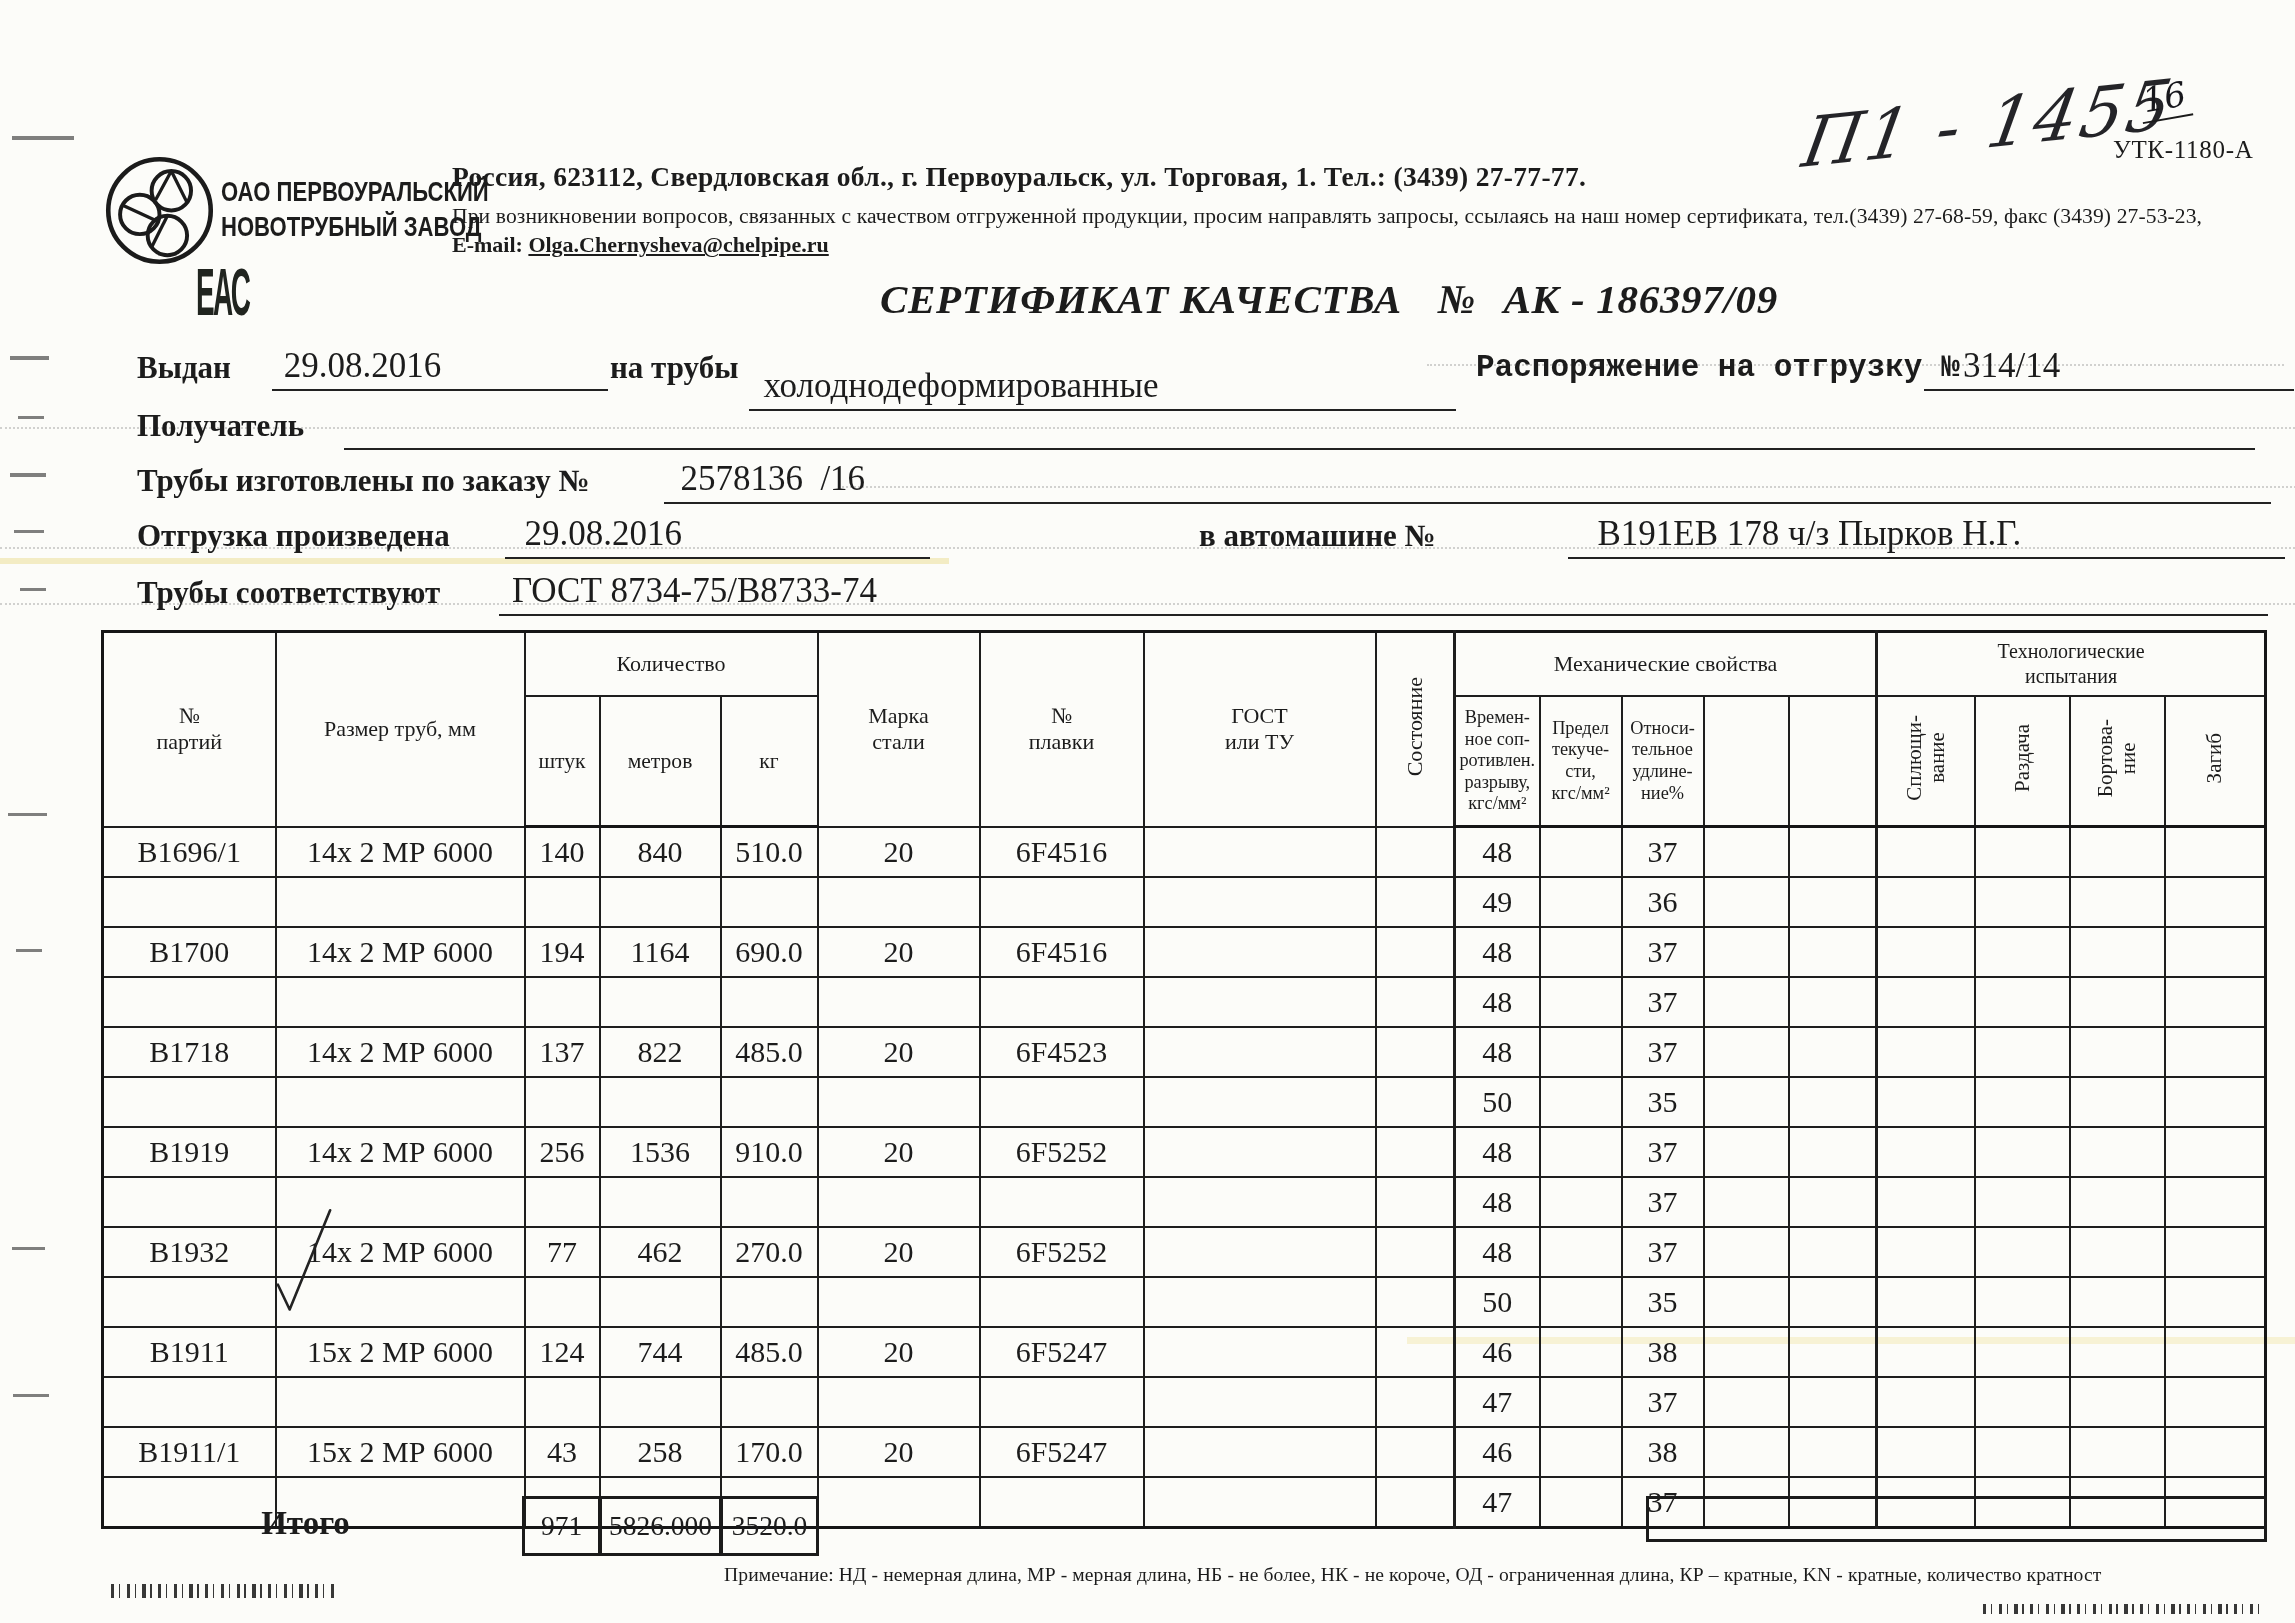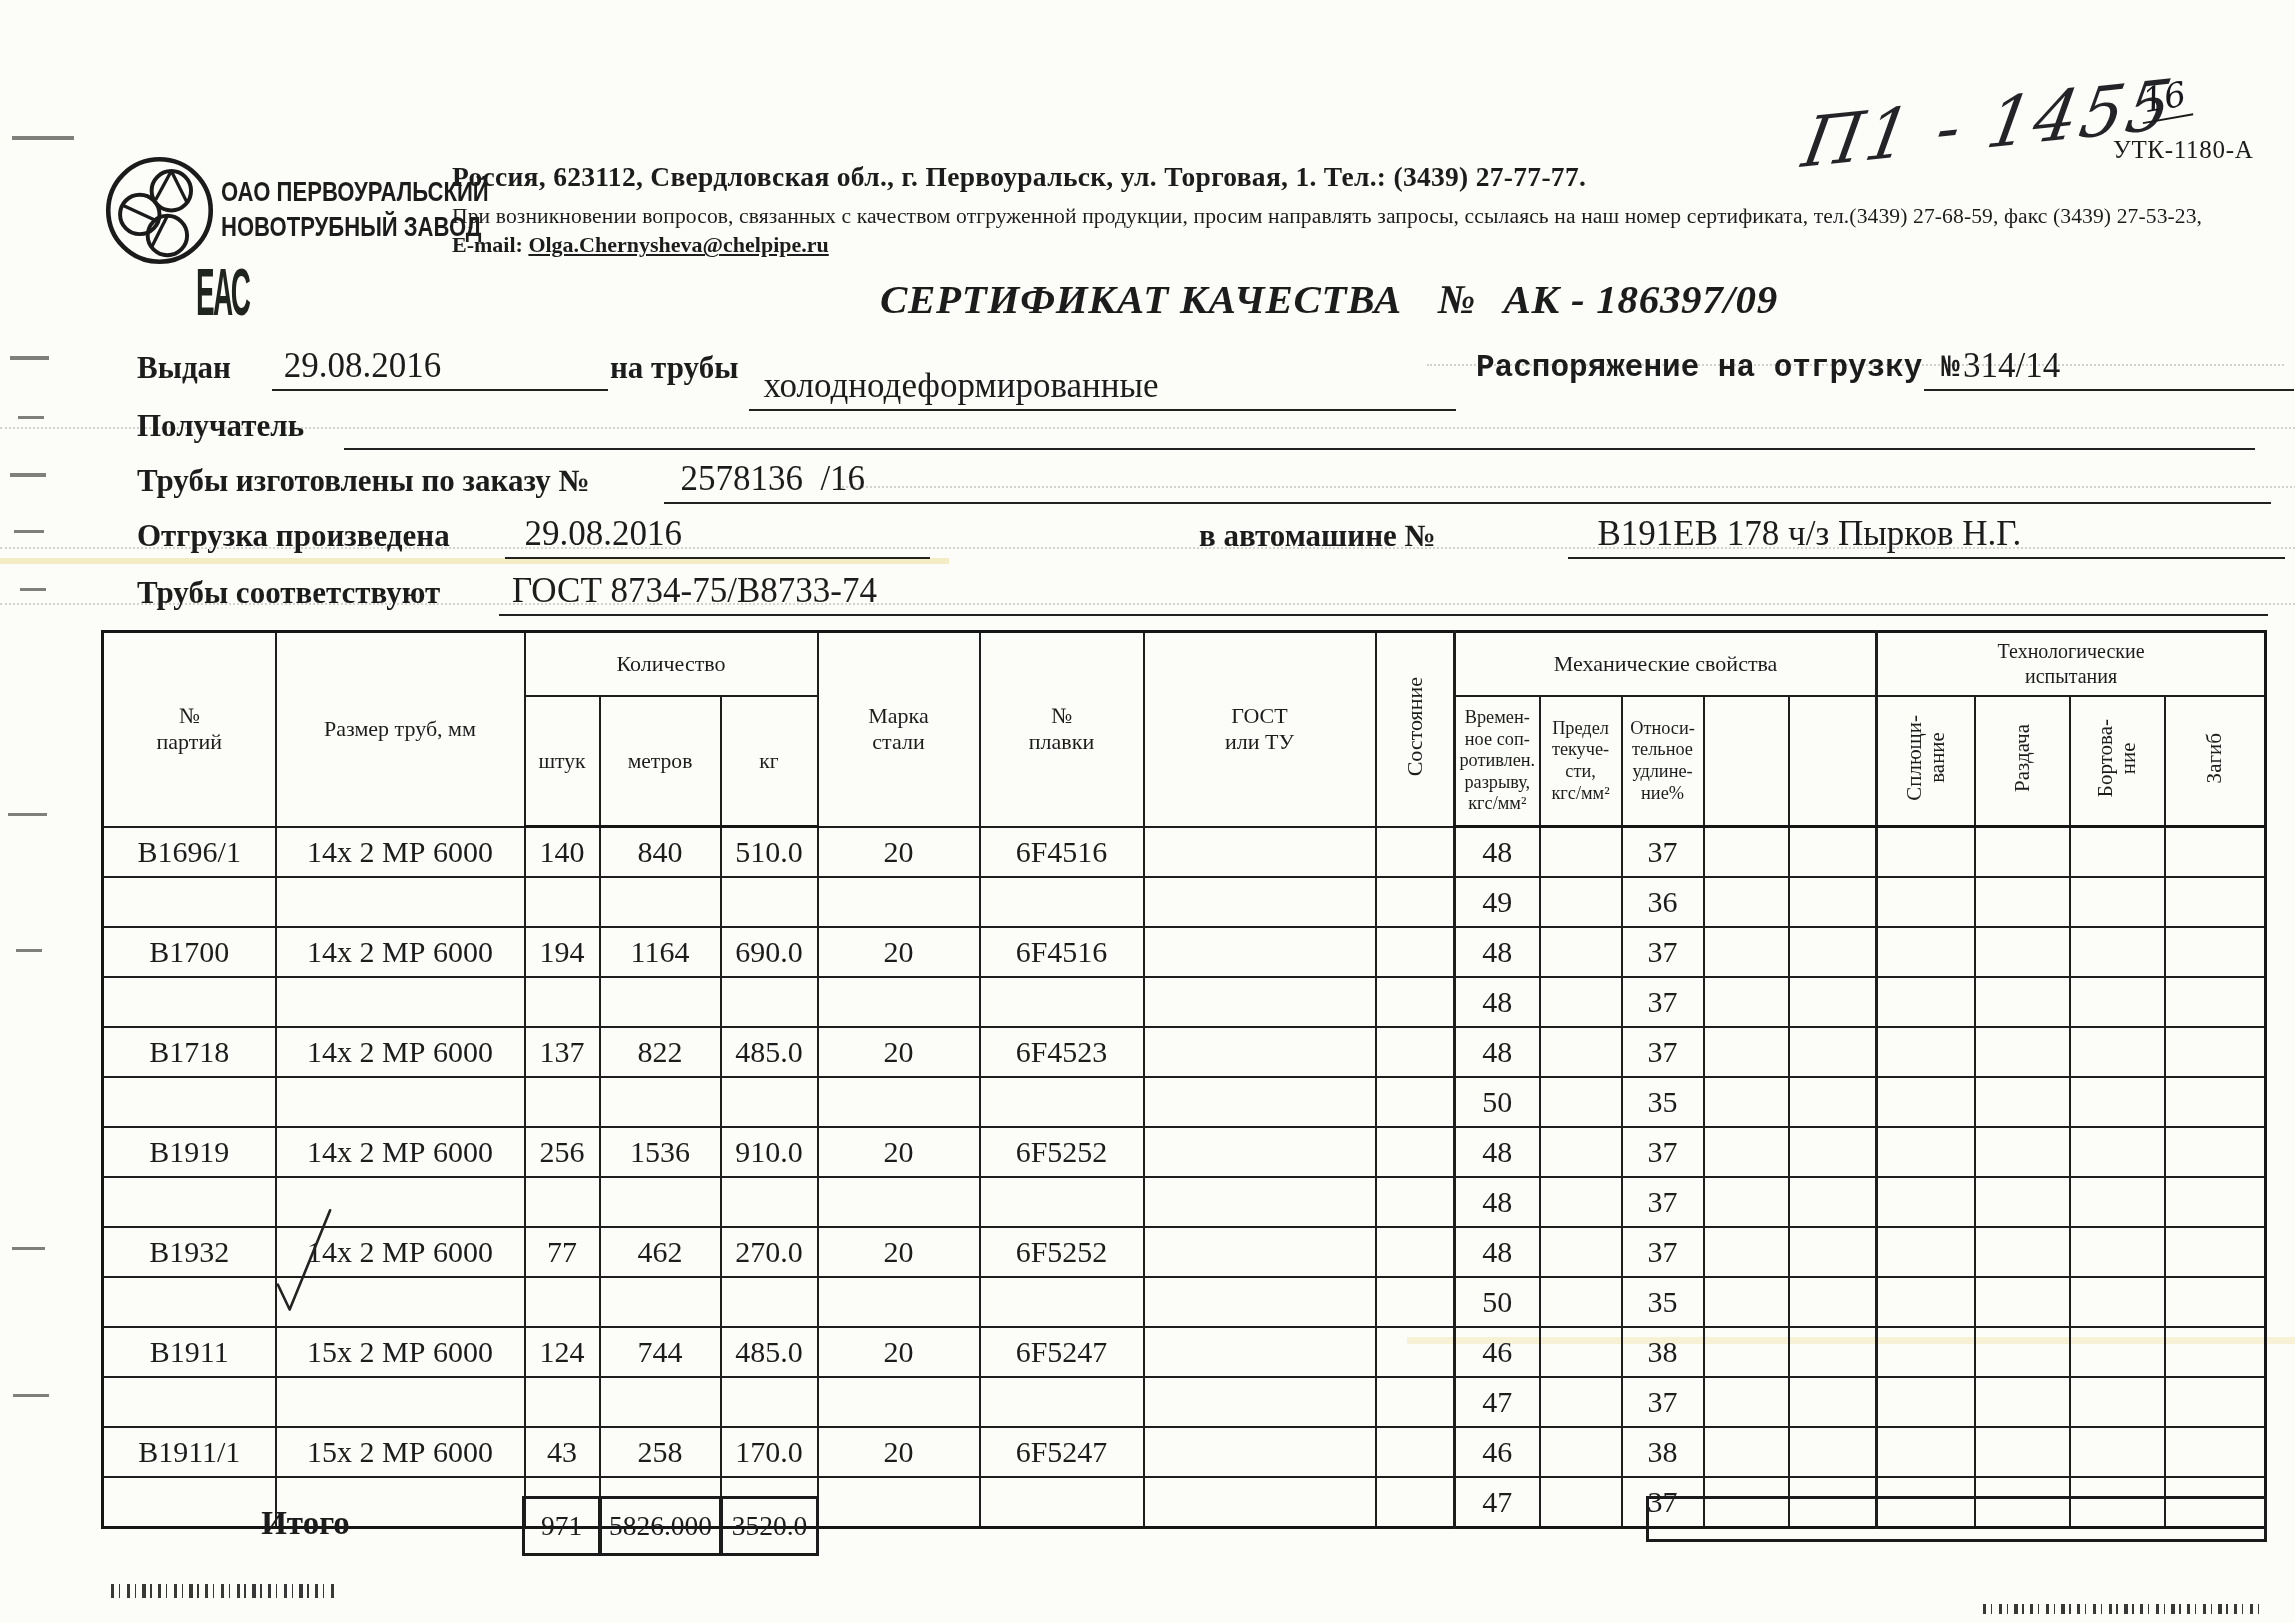--- a/index.html
+++ b/index.html
@@ -492,15 +492,16 @@
   <svg class="abs checkmark-svg" width="62" height="115" viewBox="0 0 95 175">
     <path d="M86 6 L24 158 L6 120" fill="none" stroke="#232323" stroke-width="4" stroke-linecap="round" stroke-linejoin="round"></path>
   </svg>
 
   <div class="abs totals-label">Итого</div>
   <div class="tot-box" style="left:522px;width:79px;">971</div>
   <div class="tot-box" style="left:599px;width:123px;">5826.000</div>
   <div class="tot-box" style="left:720px;width:99px;">3520.0</div>
   <div class="abs right-box"></div>
 
+  <div class="abs note">Примечание: НД - немерная длина, МР - мерная длина, НБ - не более, НК - не короче, ОД - ограниченная длина, КР – кратные, KN - кратные, количество кратност</div>
 
 </div>
 
 
 </body></html>

